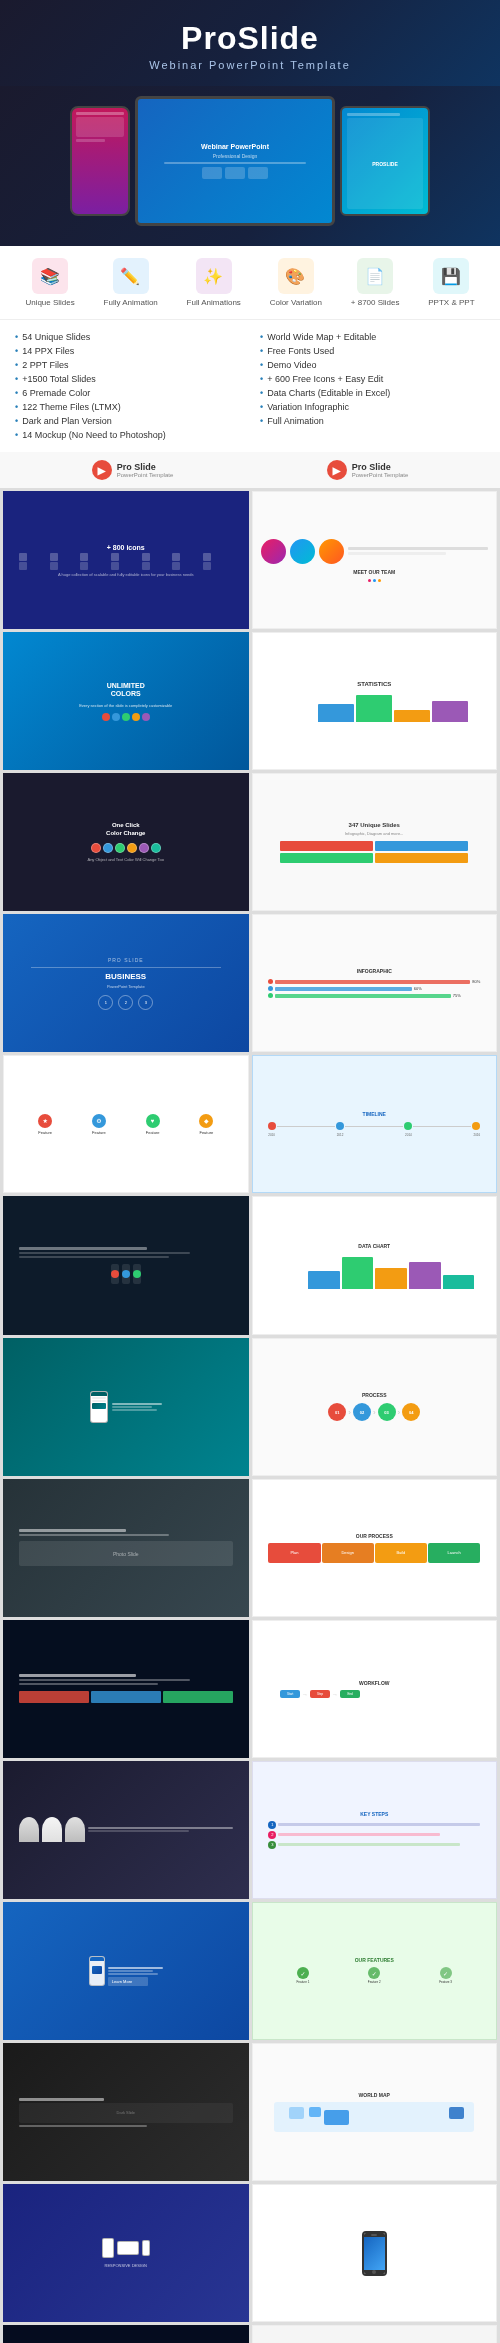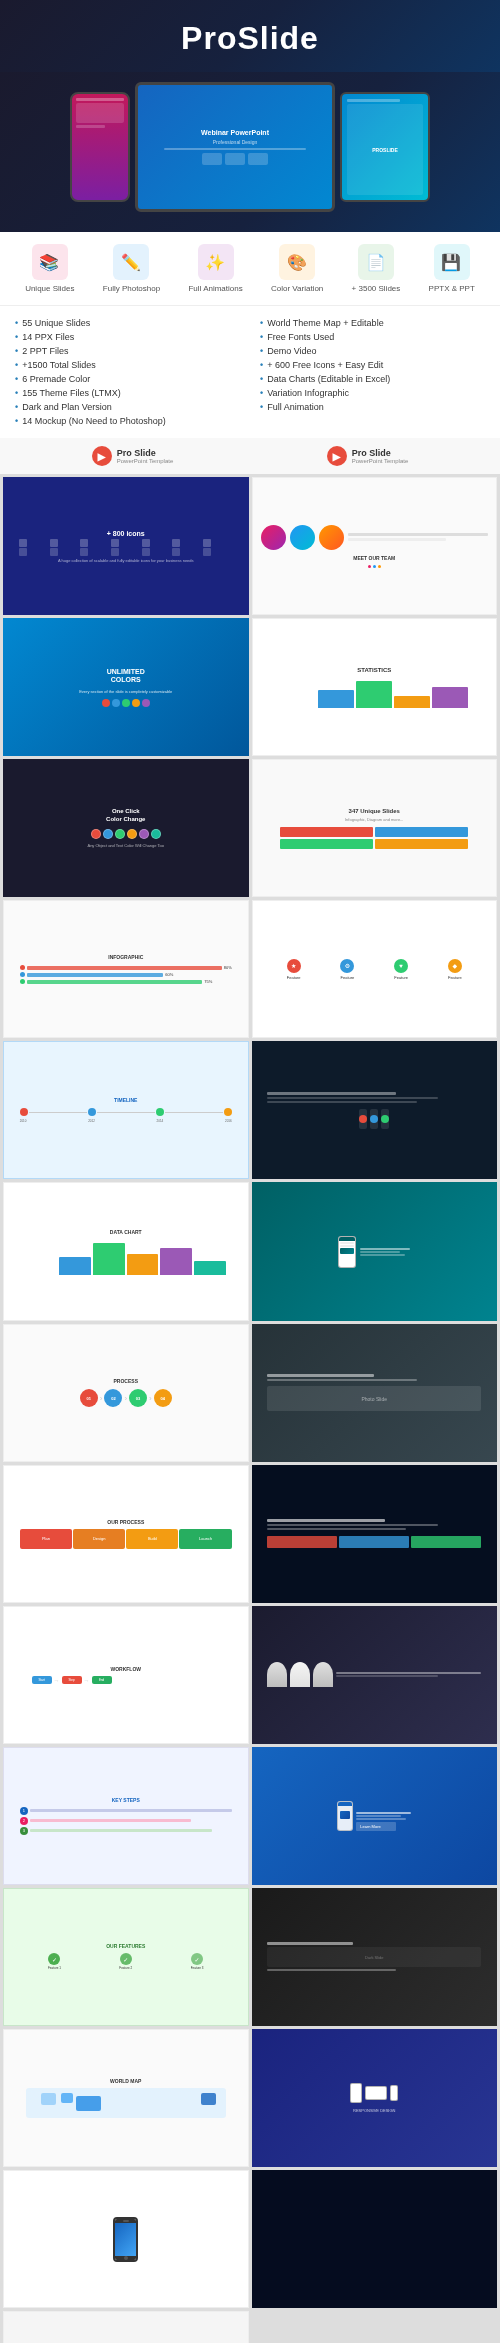--- a/index.html
+++ b/index.html
@@ -174,20 +174,21 @@
       justify-content: center;
       padding: 4px;
       gap: 2px;
     }
   </style>
 </head>
 <body>
 
 <div class="header">
   <div class="header-title">ProSlide</div>
+  <div class="header-subtitle">Webinar PowerPoint Template</div>
 </div>
 
 <div class="hero">
   <div class="device-phone" style="background: linear-gradient(180deg, #c2185b, #7b1fa2); position:relative; overflow:hidden;">
     <div style="position:absolute; inset:0; display:flex; flex-direction:column; padding:4px; gap:2px;">
       <div style="height:3px; background:rgba(255,255,255,0.3); border-radius:1px;"></div>
       <div style="height:20px; background:rgba(255,255,255,0.15); border-radius:2px;"></div>
       <div style="height:3px; background:rgba(255,255,255,0.2); border-radius:1px; width:60%;"></div>
     </div>
   </div>
@@ -217,87 +218,87 @@
   <div class="feature-item">
     <div class="feature-icon" style="background:#fce4ec;">
       <span style="font-size:16px; color:#e74c3c;">📚</span>
     </div>
     <div class="feature-label">Unique Slides</div>
   </div>
   <div class="feature-item">
     <div class="feature-icon" style="background:#e3f2fd;">
       <span style="font-size:16px; color:#2980b9;">✏️</span>
     </div>
-    <div class="feature-label">Fully Photoshop</div>
+    <div class="feature-label">Fully Animation</div>
   </div>
   <div class="feature-item">
     <div class="feature-icon" style="background:#f3e5f5;">
       <span style="font-size:16px; color:#8e44ad;">✨</span>
     </div>
     <div class="feature-label">Full Animations</div>
   </div>
   <div class="feature-item">
     <div class="feature-icon" style="background:#fff3e0;">
       <span style="font-size:16px; color:#e67e22;">🎨</span>
     </div>
     <div class="feature-label">Color Variation</div>
   </div>
   <div class="feature-item">
     <div class="feature-icon" style="background:#e8f5e9;">
       <span style="font-size:16px; color:#27ae60;">📄</span>
     </div>
-    <div class="feature-label">+ 3500 Slides</div>
+    <div class="feature-label">+ 8700 Slides</div>
   </div>
   <div class="feature-item">
     <div class="feature-icon" style="background:#e0f7fa;">
       <span style="font-size:16px; color:#16a085;">💾</span>
     </div>
     <div class="feature-label">PPTX &amp; PPT</div>
   </div>
 </div>
 
 <div class="bullet-section">
   <div class="bullet-col">
     <div class="bullet-item">
         <span class="bullet-dot">•</span>
-        <span>55 Unique Slides</span>
+        <span>54 Unique Slides</span>
       </div>
     <div class="bullet-item">
         <span class="bullet-dot">•</span>
         <span>14 PPX Files</span>
       </div>
     <div class="bullet-item">
         <span class="bullet-dot">•</span>
         <span>2 PPT Files</span>
       </div>
     <div class="bullet-item">
         <span class="bullet-dot">•</span>
         <span>+1500 Total Slides</span>
       </div>
     <div class="bullet-item">
         <span class="bullet-dot">•</span>
         <span>6 Premade Color</span>
       </div>
     <div class="bullet-item">
         <span class="bullet-dot">•</span>
-        <span>155 Theme Files (LTMX)</span>
+        <span>122 Theme Files (LTMX)</span>
       </div>
     <div class="bullet-item">
         <span class="bullet-dot">•</span>
         <span>Dark and Plan Version</span>
       </div>
     <div class="bullet-item">
         <span class="bullet-dot">•</span>
         <span>14 Mockup (No Need to Photoshop)</span>
       </div>
   </div>
   <div class="bullet-col">
     <div class="bullet-item">
         <span class="bullet-dot">•</span>
-        <span>World Theme Map + Editable</span>
+        <span>World Wide Map + Editable</span>
       </div>
     <div class="bullet-item">
         <span class="bullet-dot">•</span>
         <span>Free Fonts Used</span>
       </div>
     <div class="bullet-item">
         <span class="bullet-dot">•</span>
         <span>Demo Video</span>
       </div>
     <div class="bullet-item">
@@ -418,20 +419,31 @@
     <div style="font-size:6px; font-weight:bold; color:#333; text-align:center;">347 Unique Slides</div>
     <div style="font-size:4px; color:#888; text-align:center; margin-top:1px;">Infographic, Diagram and more...</div>
     <div style="display:grid; grid-template-columns:1fr 1fr; gap:2px; margin-top:3px; width:80%;">
       <div style="height:10px; background:#e74c3c; border-radius:1px;"></div>
       <div style="height:10px; background:#3498db; border-radius:1px;"></div>
       <div style="height:10px; background:#2ecc71; border-radius:1px;"></div>
       <div style="height:10px; background:#f39c12; border-radius:1px;"></div>
     </div>
   </div>
 
+  <div class="sp" style="background:linear-gradient(135deg,#1565c0,#0d47a1);">
+    <div style="font-size:5px; color:rgba(255,255,255,0.6); letter-spacing:1px; text-align:center;">PRO SLIDE</div>
+    <div style="width:80%; height:1px; background:rgba(255,255,255,0.3); margin:2px 0;"></div>
+    <div style="font-size:8px; font-weight:bold; color:white; text-align:center;">BUSINESS</div>
+    <div style="font-size:4px; color:rgba(255,255,255,0.7); text-align:center; margin-top:1px;">PowerPoint Template</div>
+    <div style="display:flex; gap:5px; margin-top:4px;">
+      <div style="width:15px; height:15px; border-radius:50%; border:1px solid rgba(255,255,255,0.4); display:flex; align-items:center; justify-content:center; font-size:4px; color:white;">1</div>
+      <div style="width:15px; height:15px; border-radius:50%; border:1px solid rgba(255,255,255,0.4); display:flex; align-items:center; justify-content:center; font-size:4px; color:white;">2</div>
+      <div style="width:15px; height:15px; border-radius:50%; border:1px solid rgba(255,255,255,0.4); display:flex; align-items:center; justify-content:center; font-size:4px; color:white;">3</div>
+    </div>
+  </div>
 
   <div class="sp" style="background:#fafafa; border:1px solid #eee;">
     <div style="font-size:5px; font-weight:bold; color:#333; text-align:center; margin-bottom:3px;">INFOGRAPHIC</div>
 
     <div style="width:90%; display:flex; flex-direction:column; gap:2px;">
       <div style="display:flex; align-items:center; gap:2px;">
         <div style="width:5px;height:5px;border-radius:50%;background:#e74c3c;flex-shrink:0;"></div>
         <div style="flex:1;height:4px;background:#e74c3c;border-radius:1px;opacity:0.8;"></div>
         <div style="font-size:4px;color:#333;">80%</div>
       </div>

